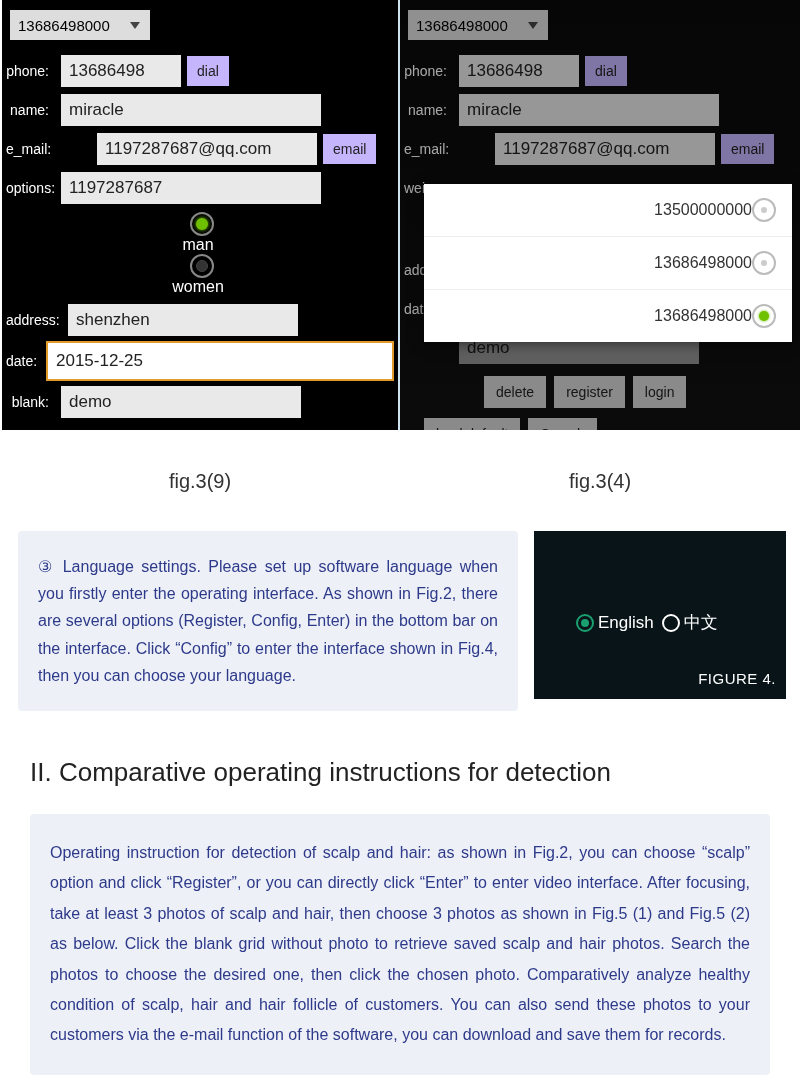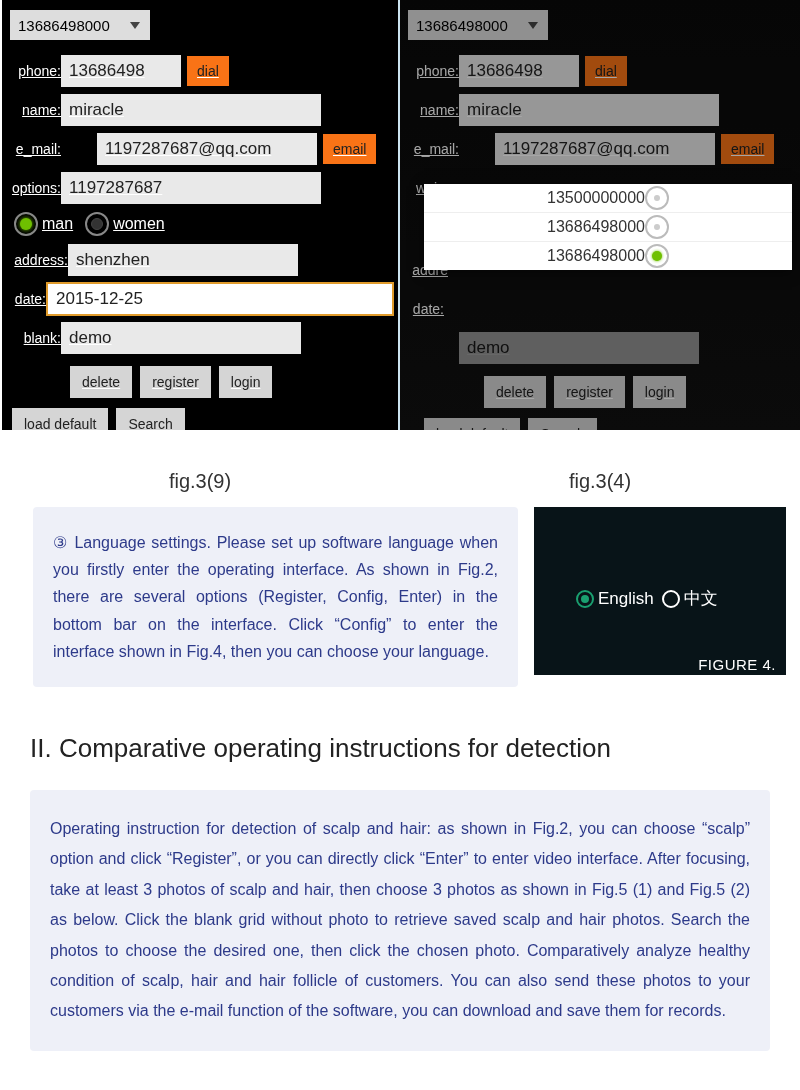--- a/index.html
+++ b/index.html
@@ -3,71 +3,71 @@
 <meta charset="utf-8">
 <style>
   * { box-sizing: border-box; }
   body { margin: 0; padding: 0; font-family: Arial, sans-serif; width: 800px; background: #fff; color: #333; }
 
   .figures-row { display: flex; width: 800px; }
   .fig-col { position: relative; }
   .fig3-1 { width: 400px; }
   .fig3-2 { width: 400px; }
 
-  .app { background: #000; width: 100%; height: 430px; padding: 6px 4px; color: #fff; position: relative; overflow: hidden; text-decoration: underline; }
+  .app { background: #000; width: 100%; height: 430px; padding: 6px 4px; color: #fff; position: relative; overflow: hidden; }
   .app.left { border-left: 2px solid #fff; border-right: 2px solid #cde4f0; }
   .app.right { background: linear-gradient(#0a0a0a,#111); }
 
   .dropdown { background: #ddd; color: #000; display: inline-flex; align-items: center; padding: 4px 8px; height: 30px; font-size: 15px; margin: 4px 0 10px 4px; }
   .dropdown .caret { margin-left: 18px; }
   .caret svg { display:block; }
 
   .row { display: flex; align-items: center; margin: 3px 0; min-height: 36px; }
-  .lbl { color: #fff; width: 55px; text-align: right; padding-right: 0; font-size: 14px; }
+  .lbl { color: #fff; width: 55px; text-align: right; padding-right: 12px; font-size: 14px; }
   .inp { background: #e9e9e9; color: #222; padding: 6px 8px; font-size: 17px; flex: 1; height: 32px; display:flex; align-items:center; }
   .inp.addr { flex: 0 0 230px; }
   .inp.detail-field { flex: 0 0 240px; }
-  .btn-small { background: #f97316; color: #222; padding: 5px 10px; margin-left: 6px; font-size: 14px; height: 30px; display:flex; align-items:center; }
-
-  .radio-row { display:flex; align-items:center; margin: 6px 0 6px 8px; }
+  .btn-small { background: #c4b5fd; color: #222; padding: 5px 10px; margin-left: 6px; font-size: 14px; height: 30px; display:flex; align-items:center; }
+
+  .radio-row { display:flex; align-items:center; margin: 6px 0 6px 8px; flex-direction: column; }
   .radio { width: 24px; height: 24px; border: 2px solid #888; border-radius: 50%; display:flex; align-items:center; justify-content:center; margin-right: 4px; }
   .radio-dot-green { width: 12px; height: 12px; border-radius:50%; background:#6fc000; box-shadow:0 0 4px #6fc000; }
   .radio-dot-grey { width:12px; height:12px; border-radius:50%; background:#333; border:1px solid #444; }
   .radio-lbl { color:#fff; font-size:16px; margin-right: 12px; }
 
-  .date-field { border: 2px solid #e09b2b; padding: 6px 8px; background:#fff; color:#222; flex:1; height:34px; font-size:17px; display:flex; align-items:center; }
+  .date-field { border: 2px solid #e09b2b; padding: 6px 8px; background:#fff; color:#222; flex:1; height:40px; font-size:17px; display:flex; align-items:center; }
 
   .btn-bar { display:flex; gap:8px; margin: 10px 0 8px 64px; }
   .btn-bar.second { margin-left: 6px; }
   .btn-grey { background:#d5d5d5; color:#222; padding:8px 12px; font-size:14px; }
 
   
   .popup { position:absolute; background:#fff; left: 24px; right:8px; top:184px; box-shadow:0 2px 12px rgba(0,0,0,0.5); }
-  .popup-item { display:flex; align-items:center; justify-content:center; padding:2px 16px; border-bottom:1px solid #eee; }
+  .popup-item { display:flex; align-items:center; justify-content:flex-end; padding:14px 16px; border-bottom:1px solid #eee; }
   .popup-item:last-child { border-bottom:none; }
   .popup-num { color:#333; font-size:16px; }
   .rb { width:24px; height:24px; border:2px solid #bbb; border-radius:50%; display:flex; align-items:center; justify-content:center; }
   .rb.sel .rbdot { width:10px; height:10px; border-radius:50%; background:#6fc000; box-shadow:0 0 3px #6fc000; }
   .rb .rbdot-grey { width:6px; height:6px; border-radius:50%; background:#ccc; }
 
   .dim-overlay { position:absolute; inset:0; background:rgba(0,0,0,0.35); }
 
   .captions-row { display:flex; width:800px; margin-top:40px; }
   .cap1 { width: 400px; text-align:center; font-size:20px; color:#333; }
   .cap2 { width: 400px; text-align:center; font-size:20px; color:#333; }
 
-  .info-row { display:flex; width:800px; margin-top:14px; gap:16px; padding: 0 14px 0 33px; }
+  .info-row { display:flex; width:800px; margin-top:38px; gap:16px; padding: 0 14px 0 18px; }
   .info-text { flex:1; background:#eef0f8; color:#2d3a8a; padding:22px 20px; font-size:16px; line-height:1.7; text-align:justify; border-radius:4px; }
   .fig4 { width:252px; height:168px; background:#081418; position:relative; }
   .fig4-row { display:flex; align-items:center; position:absolute; left:42px; top:80px; }
   .fig4-radio { width:18px; height:18px; border:2px solid #1aa070; border-radius:50%; display:flex; align-items:center; justify-content:center; margin-right:4px; }
   .fig4-dot { width:8px; height:8px; border-radius:50%; background:#1aa070; }
   .fig4-radio.outline { border-color:#fff; margin-left:8px; }
   .fig4-lbl { color:#fff; font-size:17px; }
-  .fig4-cap { position:absolute; right:10px; bottom:2px; color:#fff; font-size:15px; letter-spacing:0.5px; }
+  .fig4-cap { position:absolute; right:10px; bottom:12px; color:#fff; font-size:15px; letter-spacing:0.5px; }
 
   .section-title { font-size:26px; color:#222; margin: 44px 0 0 30px; line-height:1.35; font-weight:400; }
   .section-title .sub { display:block; margin-left:40px; }
 
   .body-text { margin:24px 30px 30px 30px; background:#eef0f8; color:#2d3a8a; padding:24px 20px; font-size:16px; line-height:1.9; text-align:justify; border-radius:4px; }
 
   .wid-name { flex:0 0 260px; }
   .wid-email { flex:0 0 220px;margin-left:36px; }
   .wid-weixin { flex:0 0 260px; }
 </style>

